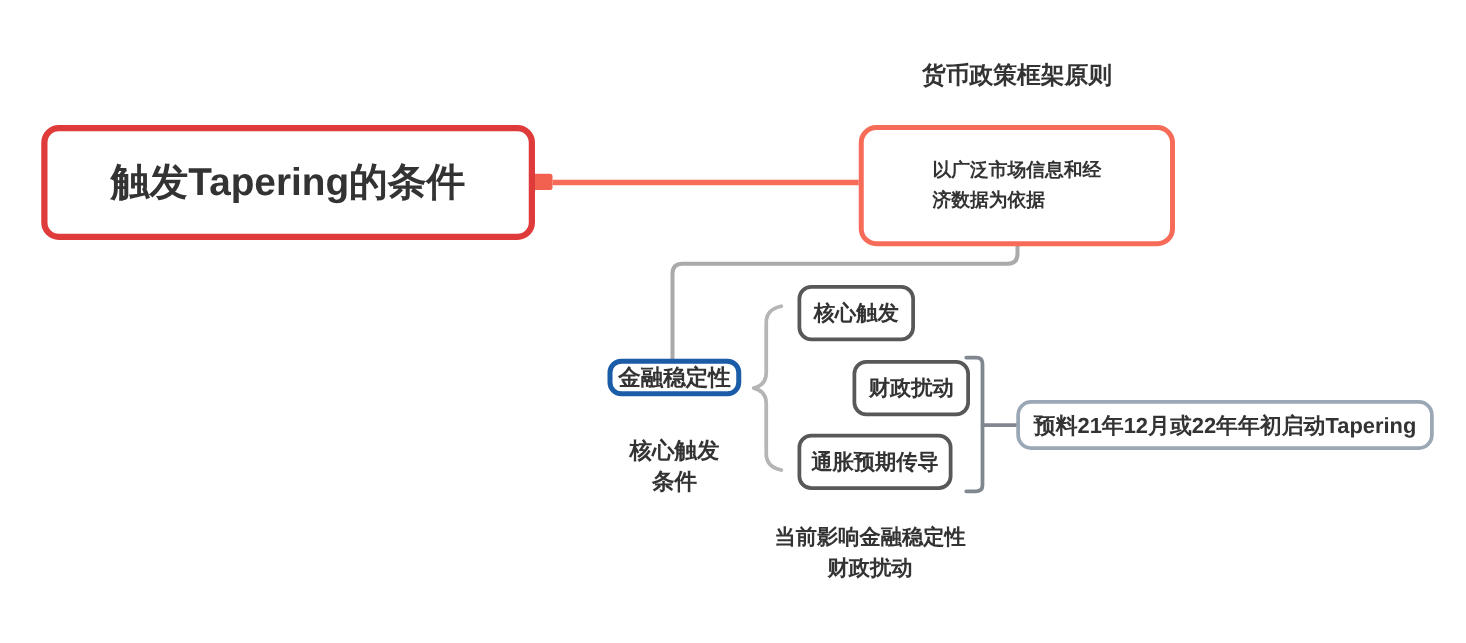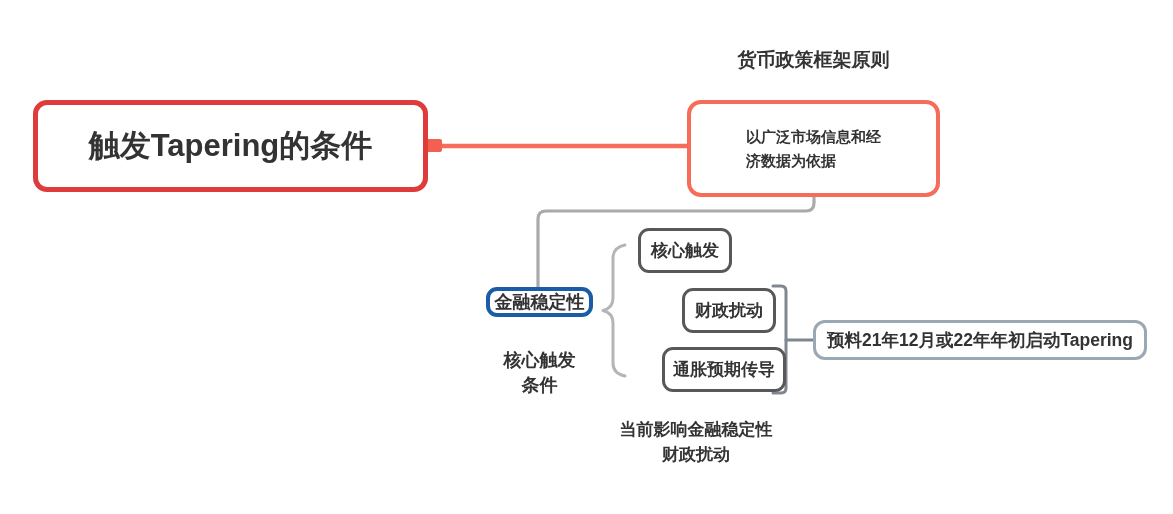--- a/index.html
+++ b/index.html
@@ -21,21 +21,21 @@
   #principle-label { left:690px; top:47px; width:247px; font-size:19px; }
   #principle-node { left:687px; top:100px; width:253px; height:97px;
     border:4px solid #f76c59; border-radius:14px; font-size:15px; line-height:1.55; }
   #financial-node { left:486px; top:287px; width:107px; height:30px;
     border:4px solid #1a5ca7; border-radius:11px; font-size:18px; }
   #financial-caption { left:479px; top:348px; width:121px; font-size:18px; line-height:1.4; }
   .factor { left:638px; height:45px; border:3.5px solid #585858;
     border-radius:11px; font-size:17px; }
   #factor-0 { top:228px; width:94px; }
   #factor-1 { top:288px; width:94px;margin-left:44px; }
-  #factor-2 { top:347px; width:124px;margin-left:24px; }
+  #factor-2 { top:347px; width:124px; }
   #factors-caption { left:591px; top:418px; width:210px; font-size:17px; line-height:1.45; }
   #prediction-label { left:880px; top:281px; width:200px; font-size:18px; color:#e02f31; }
   #prediction-node { left:813px; top:320px; width:334px; height:40px;
     border:3px solid #9aa7b5; border-radius:12px; font-size:17.5px; }
 </style>
 </head>
 <body>
 
 <div class="canvas">
 

